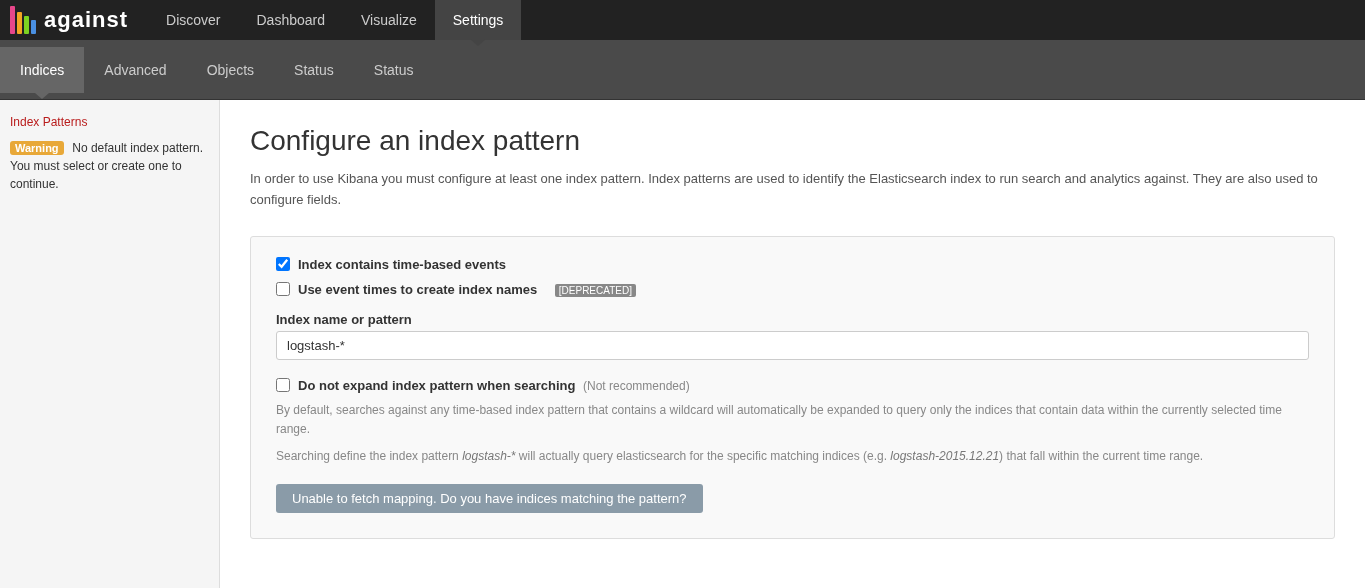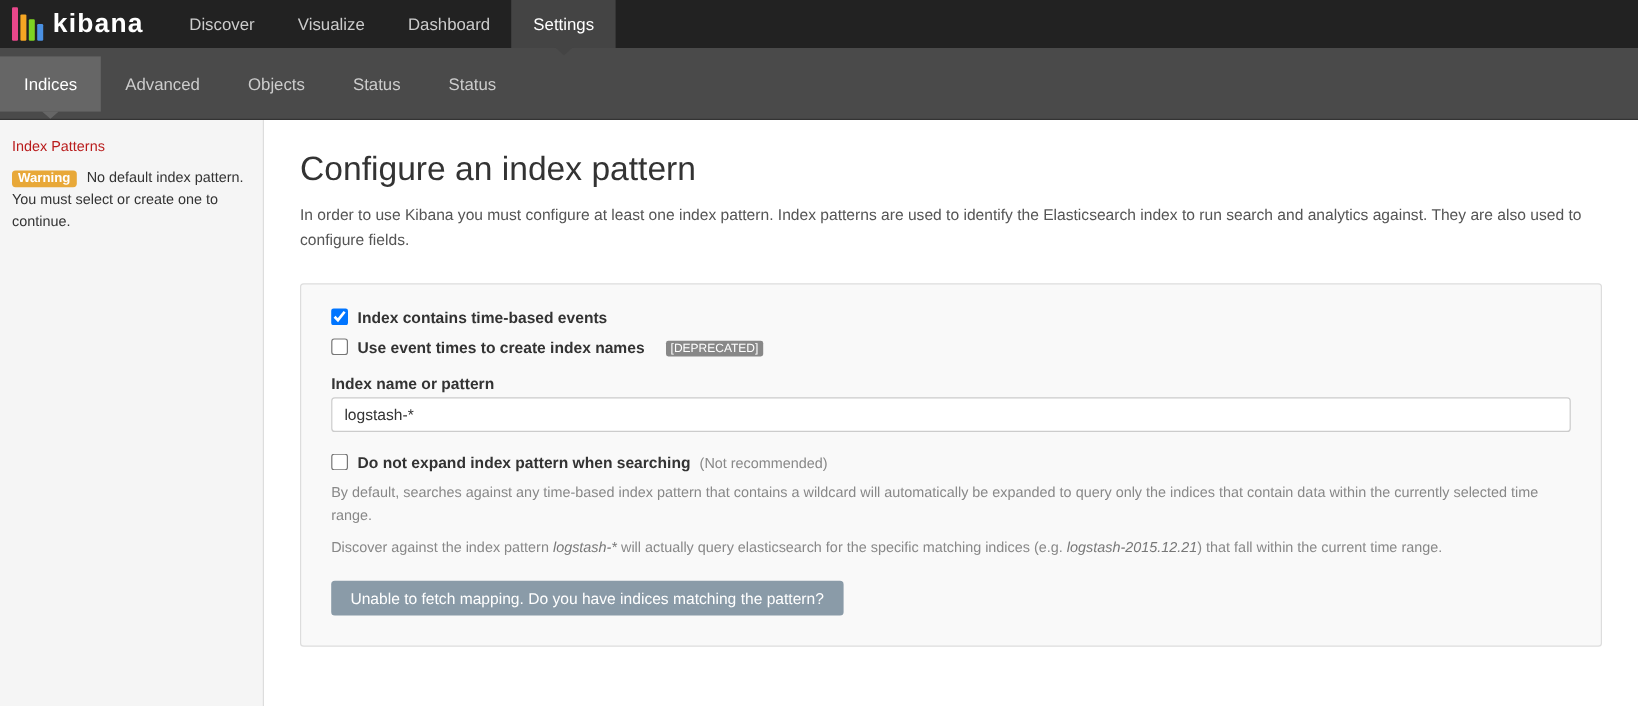--- a/index.html
+++ b/index.html
@@ -244,26 +244,26 @@
 <body>
 
 <nav class="top-nav">
   <div class="logo">
     <div class="logo-bars">
       <div class="logo-bar" style="background:#E8478B;height:28px;"></div>
       <div class="logo-bar" style="background:#F5A623;height:22px;"></div>
       <div class="logo-bar" style="background:#7ED321;height:18px;"></div>
       <div class="logo-bar" style="background:#4A90E2;height:14px;"></div>
     </div>
-    <span class="logo-text">kibana</span>
+    <span class="logo-text">against</span>
   </div>
   <div class="top-nav-links">
     <a class="top-nav-link">Discover</a>
+    <a class="top-nav-link">Dashboard</a>
     <a class="top-nav-link">Visualize</a>
-    <a class="top-nav-link">Dashboard</a>
     <a class="top-nav-link active-settings">Settings</a>
   </div>
 </nav>
 
 <nav class="sub-nav">
   <a class="sub-nav-link active">Indices</a>
   <a class="sub-nav-link">Advanced</a>
   <a class="sub-nav-link">Objects</a>
   <a class="sub-nav-link">Status</a>
   <a class="sub-nav-link">Status</a>
@@ -313,21 +313,21 @@
           <span class="checkbox-label-bold">Do not expand index pattern when searching</span>
           <span class="not-recommended">(Not recommended)</span>
         </label>
       </div>
 
       
       <p class="info-text">By default, searches against any time-based index pattern that contains a wildcard will automatically be expanded to query only the indices that contain data within the currently selected time range.</p>
 
       
       <p class="info-text">
-        <span>Discover against the index pattern </span><em>logstash-*</em><span> will actually query elasticsearch for the specific matching indices (e.g. </span><em>logstash-2015.12.21</em><span>) that fall within the current time range.</span>
+        <span>Searching define the index pattern </span><em>logstash-*</em><span> will actually query elasticsearch for the specific matching indices (e.g. </span><em>logstash-2015.12.21</em><span>) that fall within the current time range.</span>
       </p>
 
       
       <button class="fetch-btn">Unable to fetch mapping. Do you have indices matching the pattern?</button>
 
     </div>
   </div>
 </div>
 
 </body></html>

